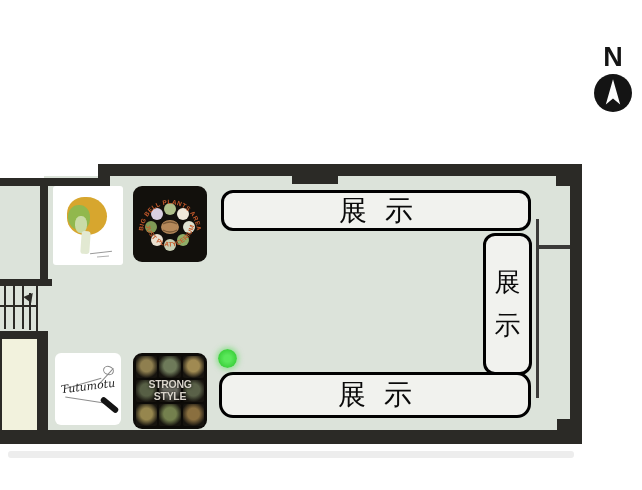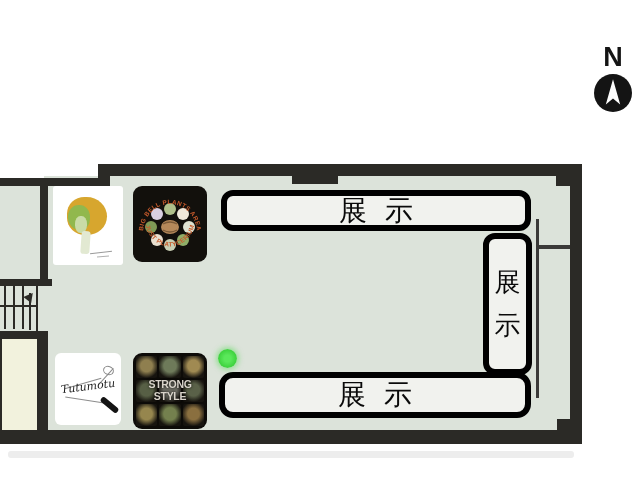--- a/index.html
+++ b/index.html
@@ -31,21 +31,21 @@
   .plan-shadow{left:8px;top:451px;width:566px;height:7px;background:#ededed;border-radius:3px;}
   
   .stair-landing{left:0;top:279px;width:52px;height:7px;background:#2b2a26;}
   .stair-tread{width:2px;height:43px;top:286px;background:#2b2a26;}
   .stair-mid{left:0;top:305px;width:38px;height:2px;background:#2b2a26;}
   .stair-arrow-line{left:29px;top:293px;width:2px;height:37px;background:#2b2a26;}
   .stair-arrow-head{left:25px;top:292px;width:0;height:0;
     border-left:5px solid transparent;border-right:5px solid transparent;
     border-bottom:9px solid #2b2a26;transform:rotate(38deg);}
   
-  .exhibit-box{background:#f1f2ee;border:6px solid #000000;box-sizing:border-box;
+  .exhibit-box{background:#f1f2ee;border:3px solid #000000;box-sizing:border-box;
     display:flex;align-items:center;justify-content:center;color:#0a0a0a;}
   .exhibit-top{left:221px;top:190px;width:310px;height:41px;border-radius:12px;
     font-size:28px;letter-spacing:18px;text-indent:18px;}
   .exhibit-bottom{left:219px;top:372px;width:312px;height:46px;border-radius:14px;
     font-size:28px;letter-spacing:18px;text-indent:18px;}
   .exhibit-right{left:483px;top:233px;width:49px;height:142px;border-radius:12px;
     flex-direction:column;gap:8px;font-size:26px;}
   
   .compass-n{left:593px;top:42px;width:40px;text-align:center;font-size:27px;font-weight:bold;color:#141414;}
   .compass-circle{left:594px;top:74px;width:38px;height:38px;background:#141414;border-radius:50%;}

